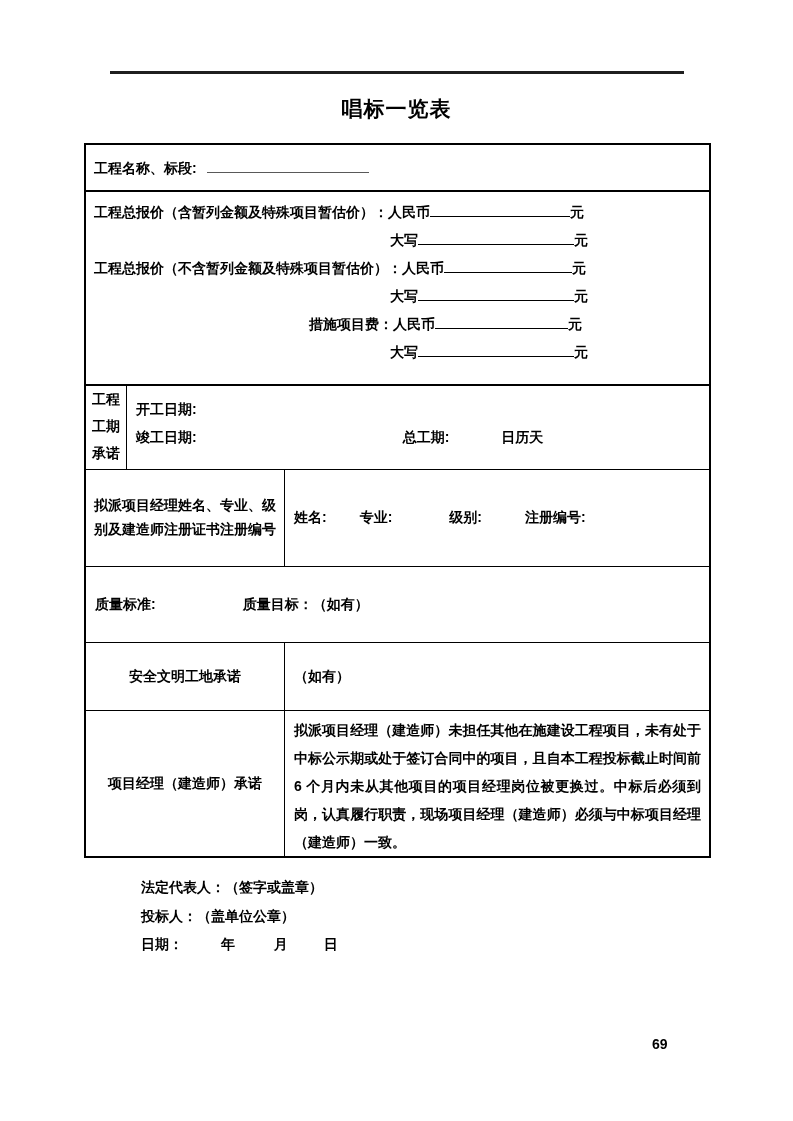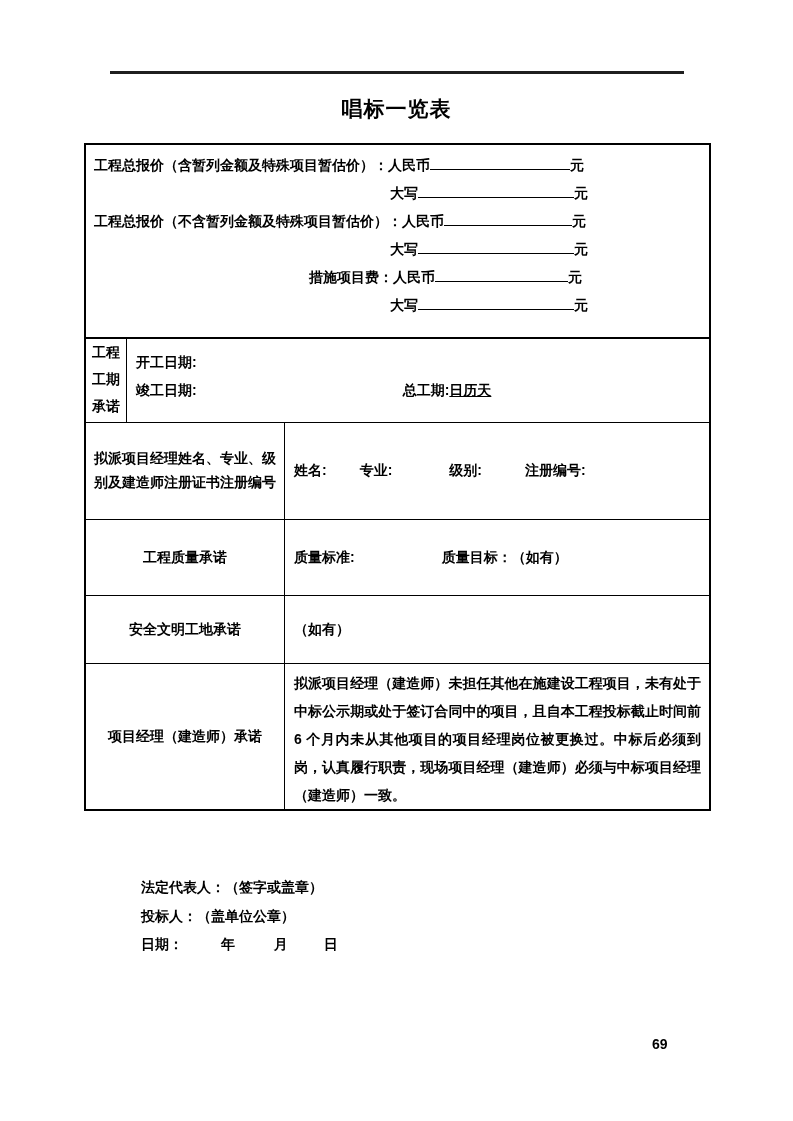--- a/index.html
+++ b/index.html
@@ -100,20 +100,24 @@
 <body>
 
 <div class="page">
 
   <div class="top-rule"></div>
 
   <div class="doc-title">唱标一览表</div>
 
   <div class="bid-table">
 
+    <div class="t-row r1 thick">
+      <span>工程名称、标段:</span>
+      <span class="blank gray" style="width:162px; margin-left:6px;"></span>
+    </div>
 
     <div class="t-row r2 thick">
       <div class="fline">
         <span>工程总报价（含暂列金额及特殊项目暂估价）：人民币</span><span class="blank" style="width:140px;"></span><span>元</span>
       </div>
       <div class="fline" style="padding-left:296px;">
         <span>大写</span><span class="blank" style="width:156px;"></span><span>元</span>
       </div>
       <div class="fline">
         <span>工程总报价（不含暂列金额及特殊项目暂估价）：人民币</span><span class="blank" style="width:128px;"></span><span>元</span>
@@ -135,41 +139,38 @@
         <span>工期</span>
         <span>承诺</span>
       </div>
       <div class="ccell">
         <div class="fline">
           <span>开工日期:</span>
         </div>
         <div class="fline">
           <span>竣工日期:</span>
           <span style="margin-left:206px;">总工期:</span>
-          <span style="text-decoration:underline;">日历天</span>
+          <span style="margin-left:52px;">日历天</span>
         </div>
       </div>
     </div>
 
     <div class="t-row r4">
       <div class="hcell wide left-text">
         <span>拟派项目经理姓名、专业、级别及建造师注册证书注册编号</span>
       </div>
       <div class="ccell">
         <span>姓名:</span>
         <span style="margin-left:33px;">专业:</span>
         <span style="margin-left:57px;">级别:</span>
         <span style="margin-left:43px;">注册编号:</span>
       </div>
     </div>
 
     <div class="t-row r5">
-      <div class="hcell wide">
-        <span>工程质量承诺</span>
-      </div>
       <div class="ccell">
         <span>质量标准:</span>
         <span style="margin-left:87px;">质量目标：（如有）</span>
       </div>
     </div>
 
     <div class="t-row r6">
       <div class="hcell wide">
         <span>安全文明工地承诺</span>
       </div>

